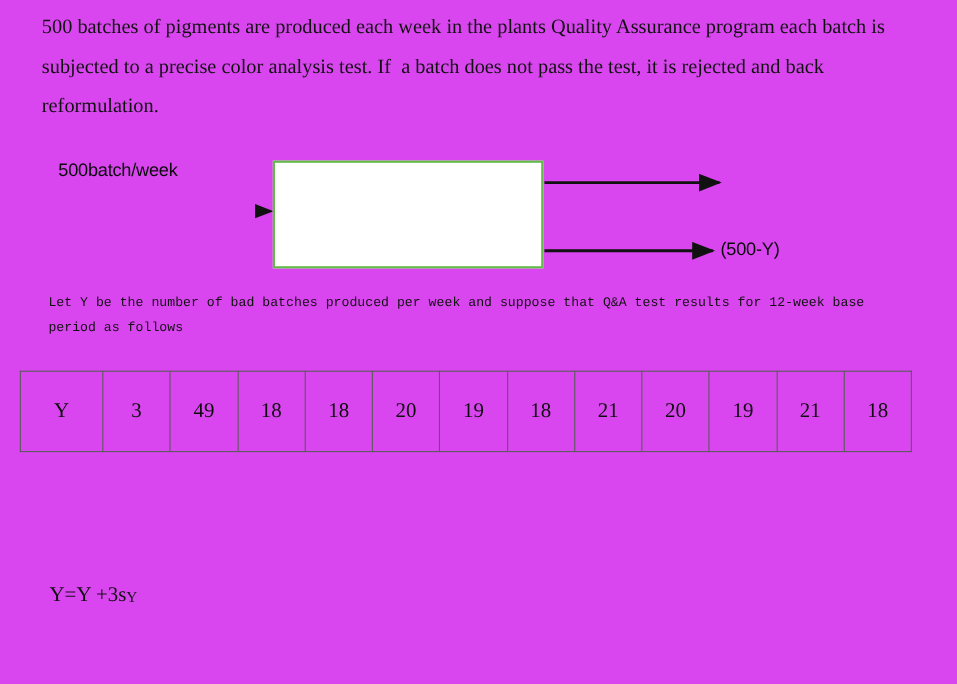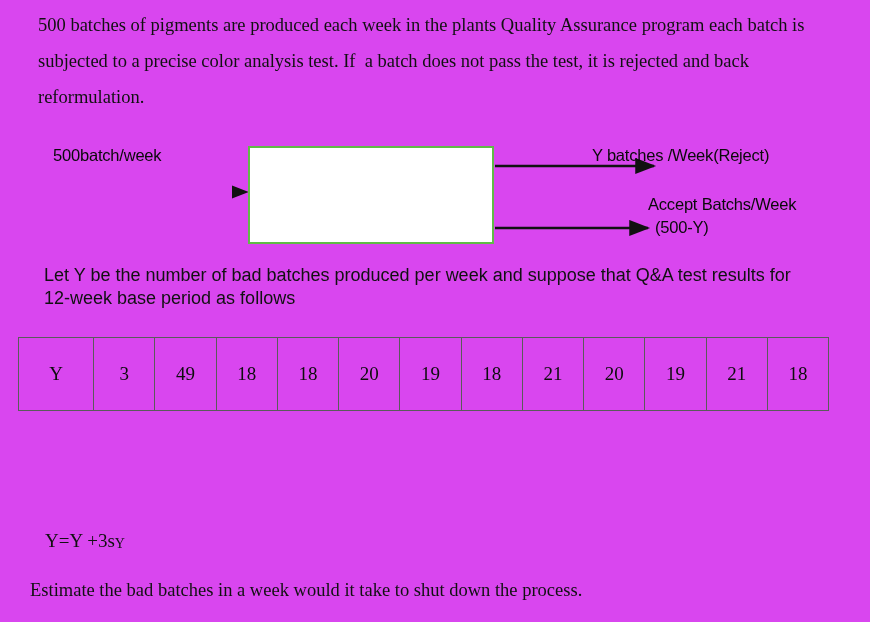--- a/index.html
+++ b/index.html
@@ -73,22 +73,22 @@
     width: 870px; height: 622px;
     pointer-events: none;
   }
 
   
   .midtext {
     position: absolute;
     left: 44px;
     top: 264px;
     width: 760px;
-    font-family: Liberation Sans, sans-serif;
-    font-size: 18px;
+    font-family: Liberation Mono, monospace;
+    font-size: 12px;
     line-height: 23px;
     color: #111111;
     white-space: pre-wrap;
   }
 
   
   .data-table {
     position: absolute;
     left: 18px;
     top: 337px;
@@ -161,22 +161,20 @@
       <line x1="50" y1="192" x2="247" y2="192" stroke="url(#inGrad)" stroke-width="2.1" marker-end="url(#headDark)"></line>
 
       <line x1="495" y1="166" x2="654" y2="166" stroke="#111111" stroke-width="2.6" marker-end="url(#headDark)"></line>
 
       <line x1="495" y1="228" x2="648" y2="228" stroke="#111111" stroke-width="2.6" marker-end="url(#headDark)"></line>
     </svg>
 
     <div class="flow-box"></div>
 
     <div class="label-sans lbl-input">500batch/week</div>
-    <div class="label-sans lbl-reject">Y batches /Week(Reject)</div>
-    <div class="label-sans lbl-accept">Accept Batchs/Week</div>
     <div class="label-sans lbl-accept2">(500-Y)</div>
   </div>
 
   <div class="midtext">Let Y be the number of bad batches produced per week and suppose that Q&amp;A test results for 12-week base period as follows</div>
 
   <table class="data-table">
     <colgroup>
       <col class="firstcol">
       <col>
         <col>
@@ -207,15 +205,14 @@
         <td>21</td>
         <td>18</td>
       </tr>
     </tbody>
   </table>
 
   <div class="formula">
     <span>Y=Y +3s</span><span class="sub-y">Y</span>
   </div>
 
-  <div class="closing">Estimate the bad batches in a week would it take to shut down the process.</div>
 
 </div>
 
 </body></html>

